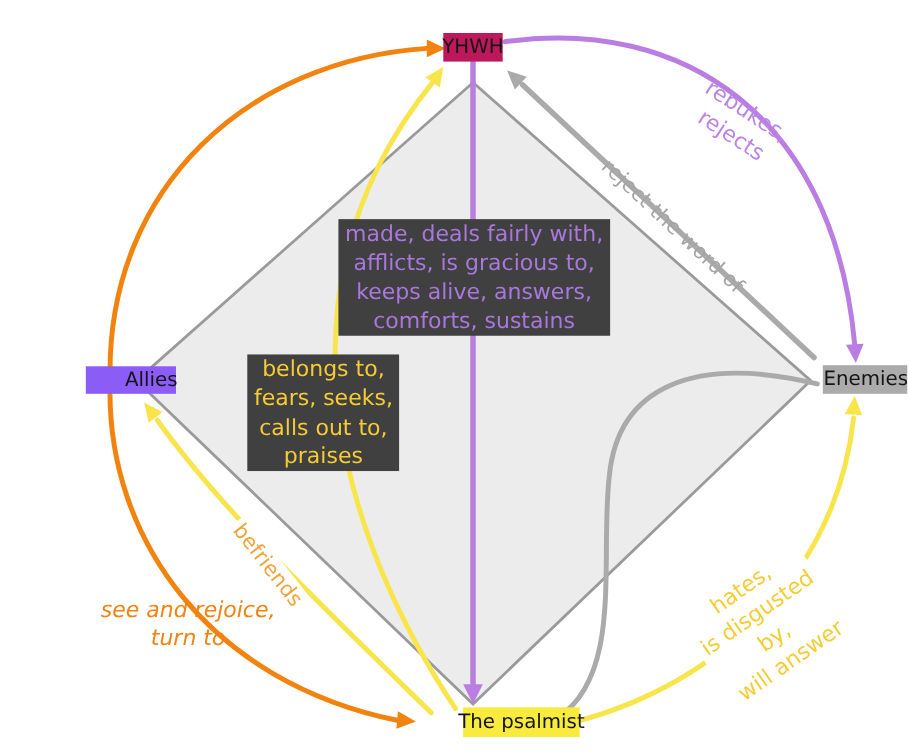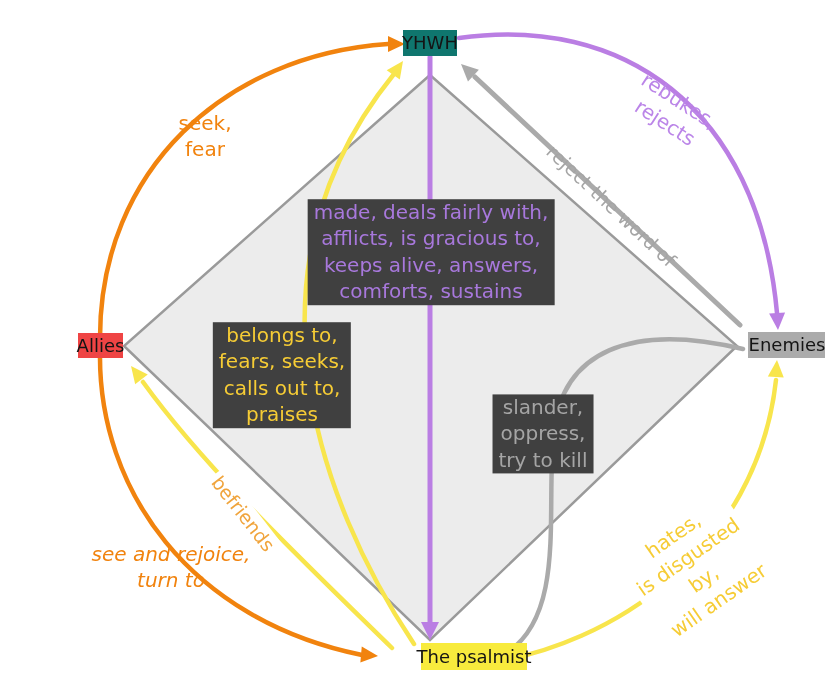--- a/index.html
+++ b/index.html
@@ -13,22 +13,22 @@
   #diagram-svg{position:absolute;left:0;top:0;}
   .edge{fill:none;stroke-linecap:round;}
   .w45{stroke-width:4.5;}
   .w5{stroke-width:5;}
   .node{
     position:absolute;
     display:flex;align-items:center;justify-content:center;
     font-size:18px;color:#141414;
     white-space:nowrap;line-height:1;
   }
-  .node-yhwh{background:#0f766e;}
-  .node-allies{background:#ef4444;}
+  .node-yhwh{background:#be185d;}
+  .node-allies{background:#8b5cf6;padding-left:37px;}
   .node-enemies{background:#ababab;}
   .node-psalmist{background:#f8eb3d;}
   .lbl{
     position:absolute;
     white-space:pre-line;
     text-align:center;
     font-size:20px;line-height:1.32;
     transform:translate(-50%,-50%);
   }
   .lbl-orange{color:#f1830e;}
@@ -74,41 +74,36 @@
     <path class="edge w45" d="M 459,38 C 620,15 758,105 777,313" stroke="#ba7ee3"></path>
     <path d="M 0,0 L -17,-8 L -17,8 Z" transform="translate(778,330) rotate(87)" fill="#ba7ee3"></path>
 
     <path class="edge w5" d="M 740,325 L 475,77" stroke="#aaaaaa"></path>
     <path d="M 0,0 L -17,-8 L -17,8 Z" transform="translate(461,64) rotate(-137)" fill="#aaaaaa"></path>
 
     <path class="edge w45" d="M 743,349 C 630,322 562,352 554,432 C 545,505 567,612 508,652" stroke="#aaaaaa"></path>
     <path d="M 0,0 L -17,-8 L -17,8 Z" transform="translate(488,657) rotate(168)" fill="#aaaaaa"></path>
   </svg>
 
-  <div class="lbl lbl-orange" style="left:205px;top:136px;">seek,
-fear</div>
 
   <div class="lbl lbl-purple-lt rot33" style="left:672px;top:112px;">rebukes,
 rejects</div>
 
   <div class="lbl lbl-purple bg-diamond" style="left:431px;top:252px;">made, deals fairly with,
 afflicts, is gracious to,
 keeps alive, answers,
 comforts, sustains</div>
 
   <div class="lbl lbl-gray rot43" style="left:611px;top:206px;">reject the word of</div>
 
-  <div class="lbl lbl-gold bg-diamond" style="left:282px;top:375px;">belongs to,
+  <div class="lbl lbl-gold bg-diamond" style="left:294px;top:375px;">belongs to,
 fears, seeks,
 calls out to,
 praises</div>
 
-  <div class="lbl lbl-gray bg-diamond" style="left:543px;top:434px;">slander,
-oppress,
-try to kill</div>
 
   <div class="lbl lbl-goldorange bg-white rot52" style="left:243px;top:514px;">befriends</div>
 
   <div class="lbl lbl-orange" style="left:171px;top:567px;font-style:italic;">see and rejoice,
 turn to</div>
 
   <div class="lbl lbl-gold bg-white rotm35" style="left:696px;top:568px;">hates,
 is disgusted by,
 will answer</div>
 

